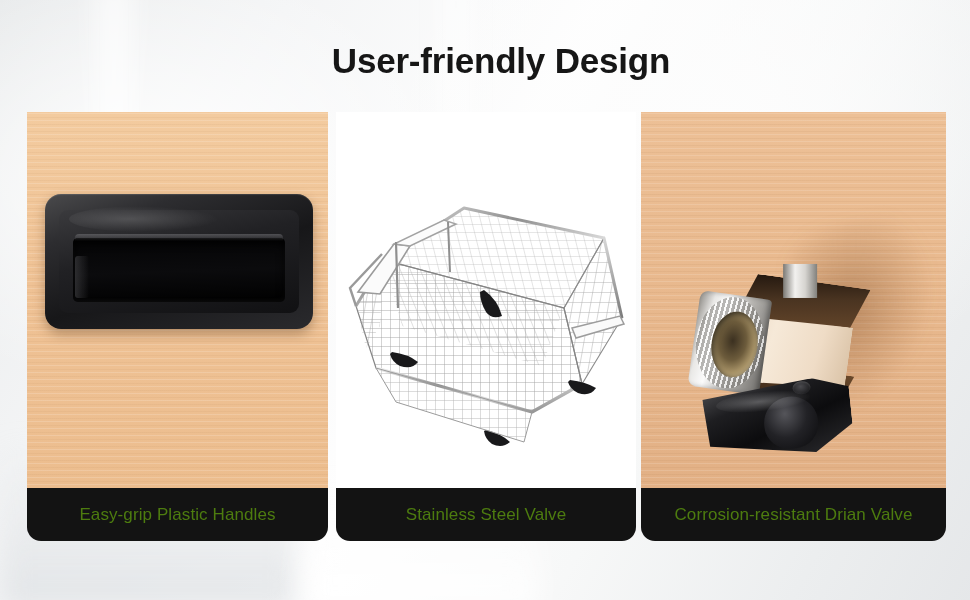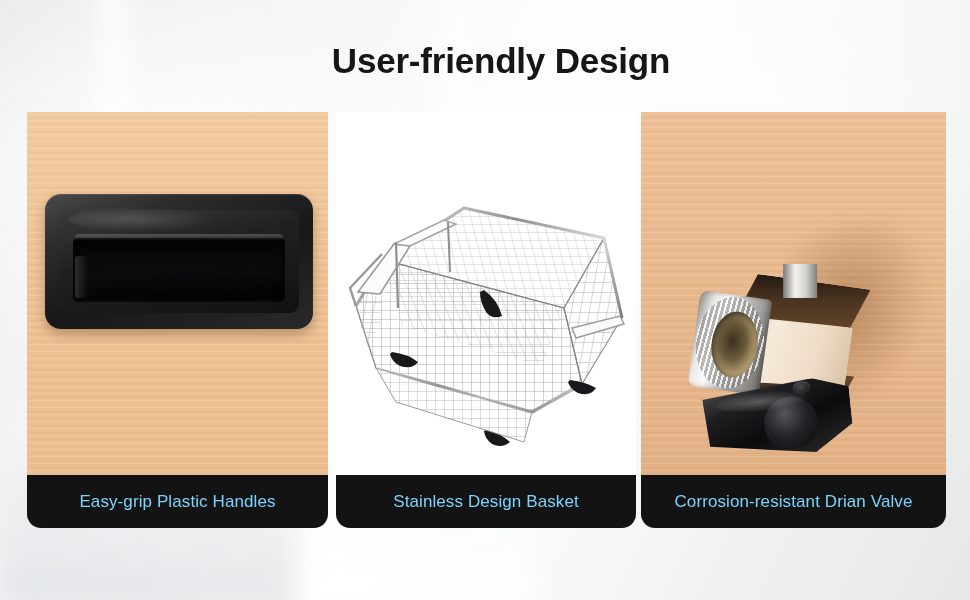--- a/index.html
+++ b/index.html
@@ -239,28 +239,28 @@
     position: absolute;
     left: 94px; top: 2px; width: 18px; height: 13px;
     border-radius: 50%;
     background: radial-gradient(ellipse at 45% 40%, #4a4a4e, #0d0d0f);
     box-shadow: inset 0 1px 2px rgba(255,255,255,.18);
   }
 
   
   .caption {
     position: absolute;
-    left: 0; right: 0; bottom: 17px;
+    left: 0; right: 0; bottom: 4px;
     height: 53px;
     background: #131313;
     border-radius: 0 0 14px 14px;
     display: flex;
     align-items: center;
     justify-content: center;
-    color: #7dd3fc;
+    color: #4d7c0f;
     font-size: 17px;
     letter-spacing: .1px;
   }
 </style>
 </head>
 <body>
 
 <div id="stage">
 
   <div class="bg-streak streak-a"></div>
@@ -341,21 +341,21 @@
           <path d="M56,240 q16,2 26,10 q-6,8 -18,4 q-8,-4 -10,-12 Z" fill="#19191b"></path>
           <path d="M234,268 q16,2 26,8 q-6,9 -18,5 q-8,-4 -10,-11 Z" fill="#19191b"></path>
           <path d="M150,318 q16,4 24,12 q-8,7 -18,2 q-7,-5 -8,-13 Z" fill="#19191b"></path>
 
           <polygon points="40,256 196,300 188,330 60,290" fill="url(#meshFront)" opacity="0.8"></polygon>
           <polygon points="40,256 196,300 188,330 60,290" fill="none" stroke="#9b9b9b" stroke-width="1"></polygon>
         </svg>
       </div>
     </div>
     <div class="caption">
-      <span>Stainless Design Basket</span>
+      <span>Stainless Steel Valve</span>
     </div>
   </div>
 
   <div class="panel" style="left:641px; width:305px;">
     <div class="panel-media">
       <div class="wood wood-dark"></div>
       <div class="valve-shadow"></div>
       <div class="valve-body">
         <div class="valve-hex-top"></div>
         <div class="valve-hex-bottom"></div>

